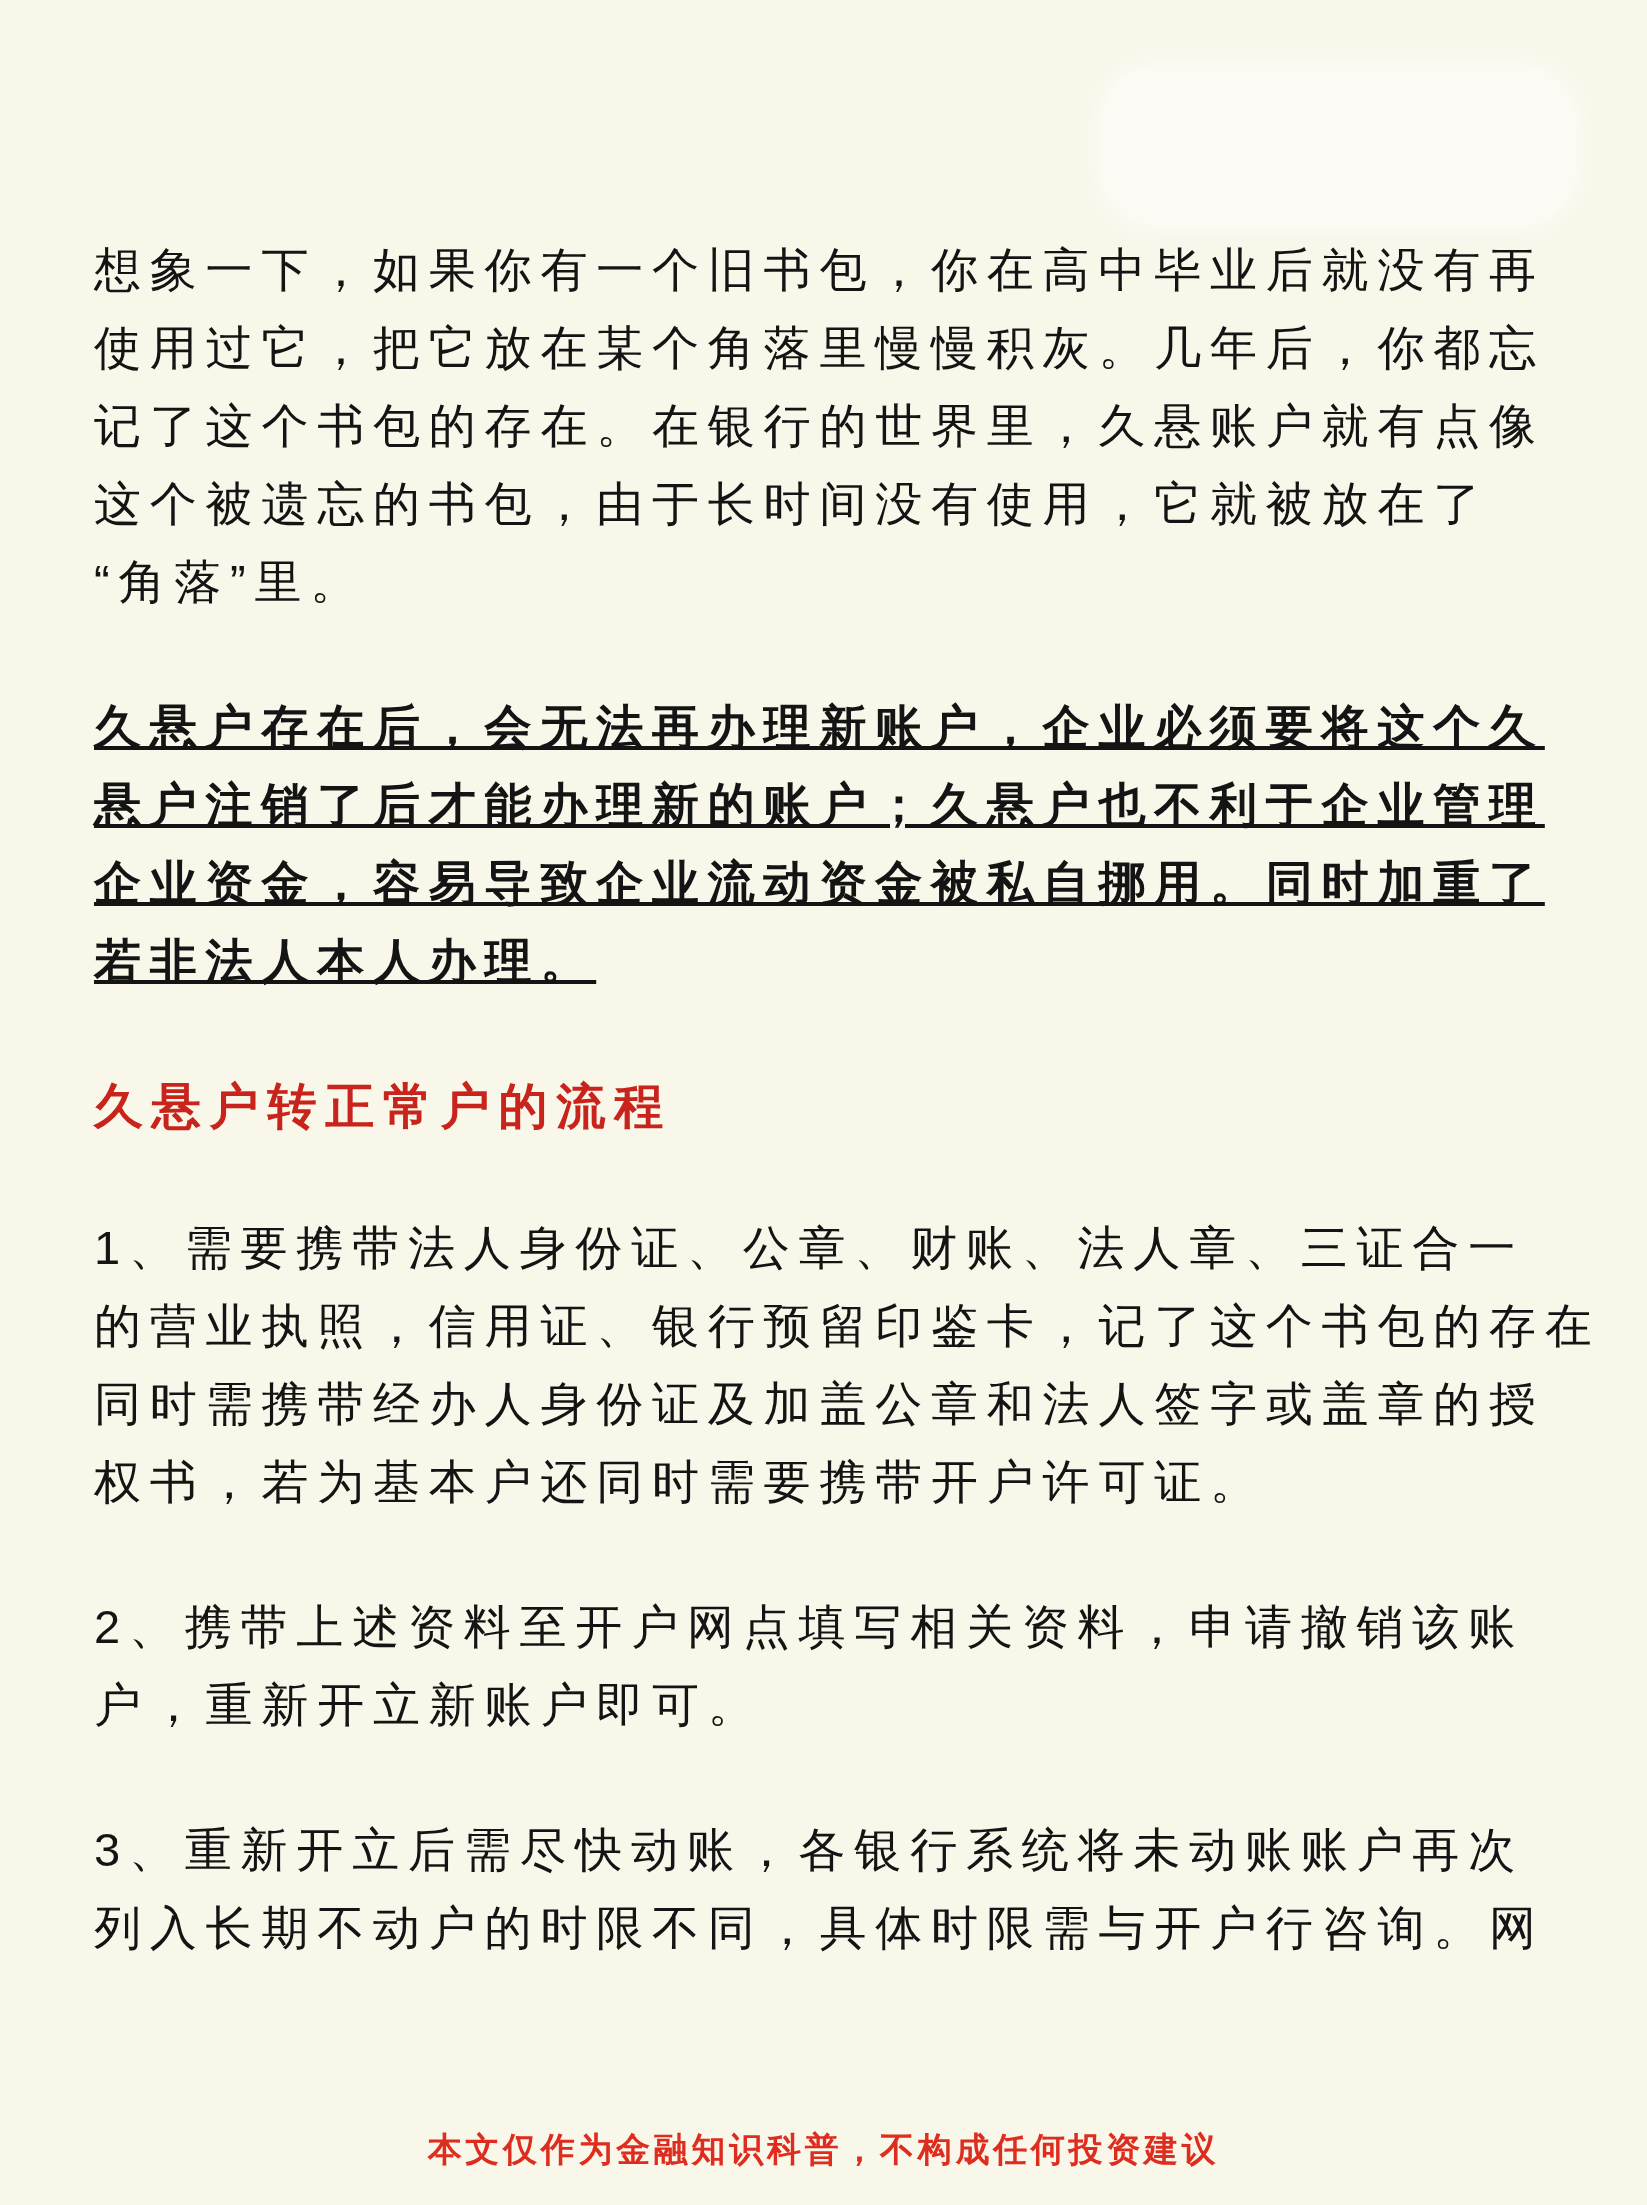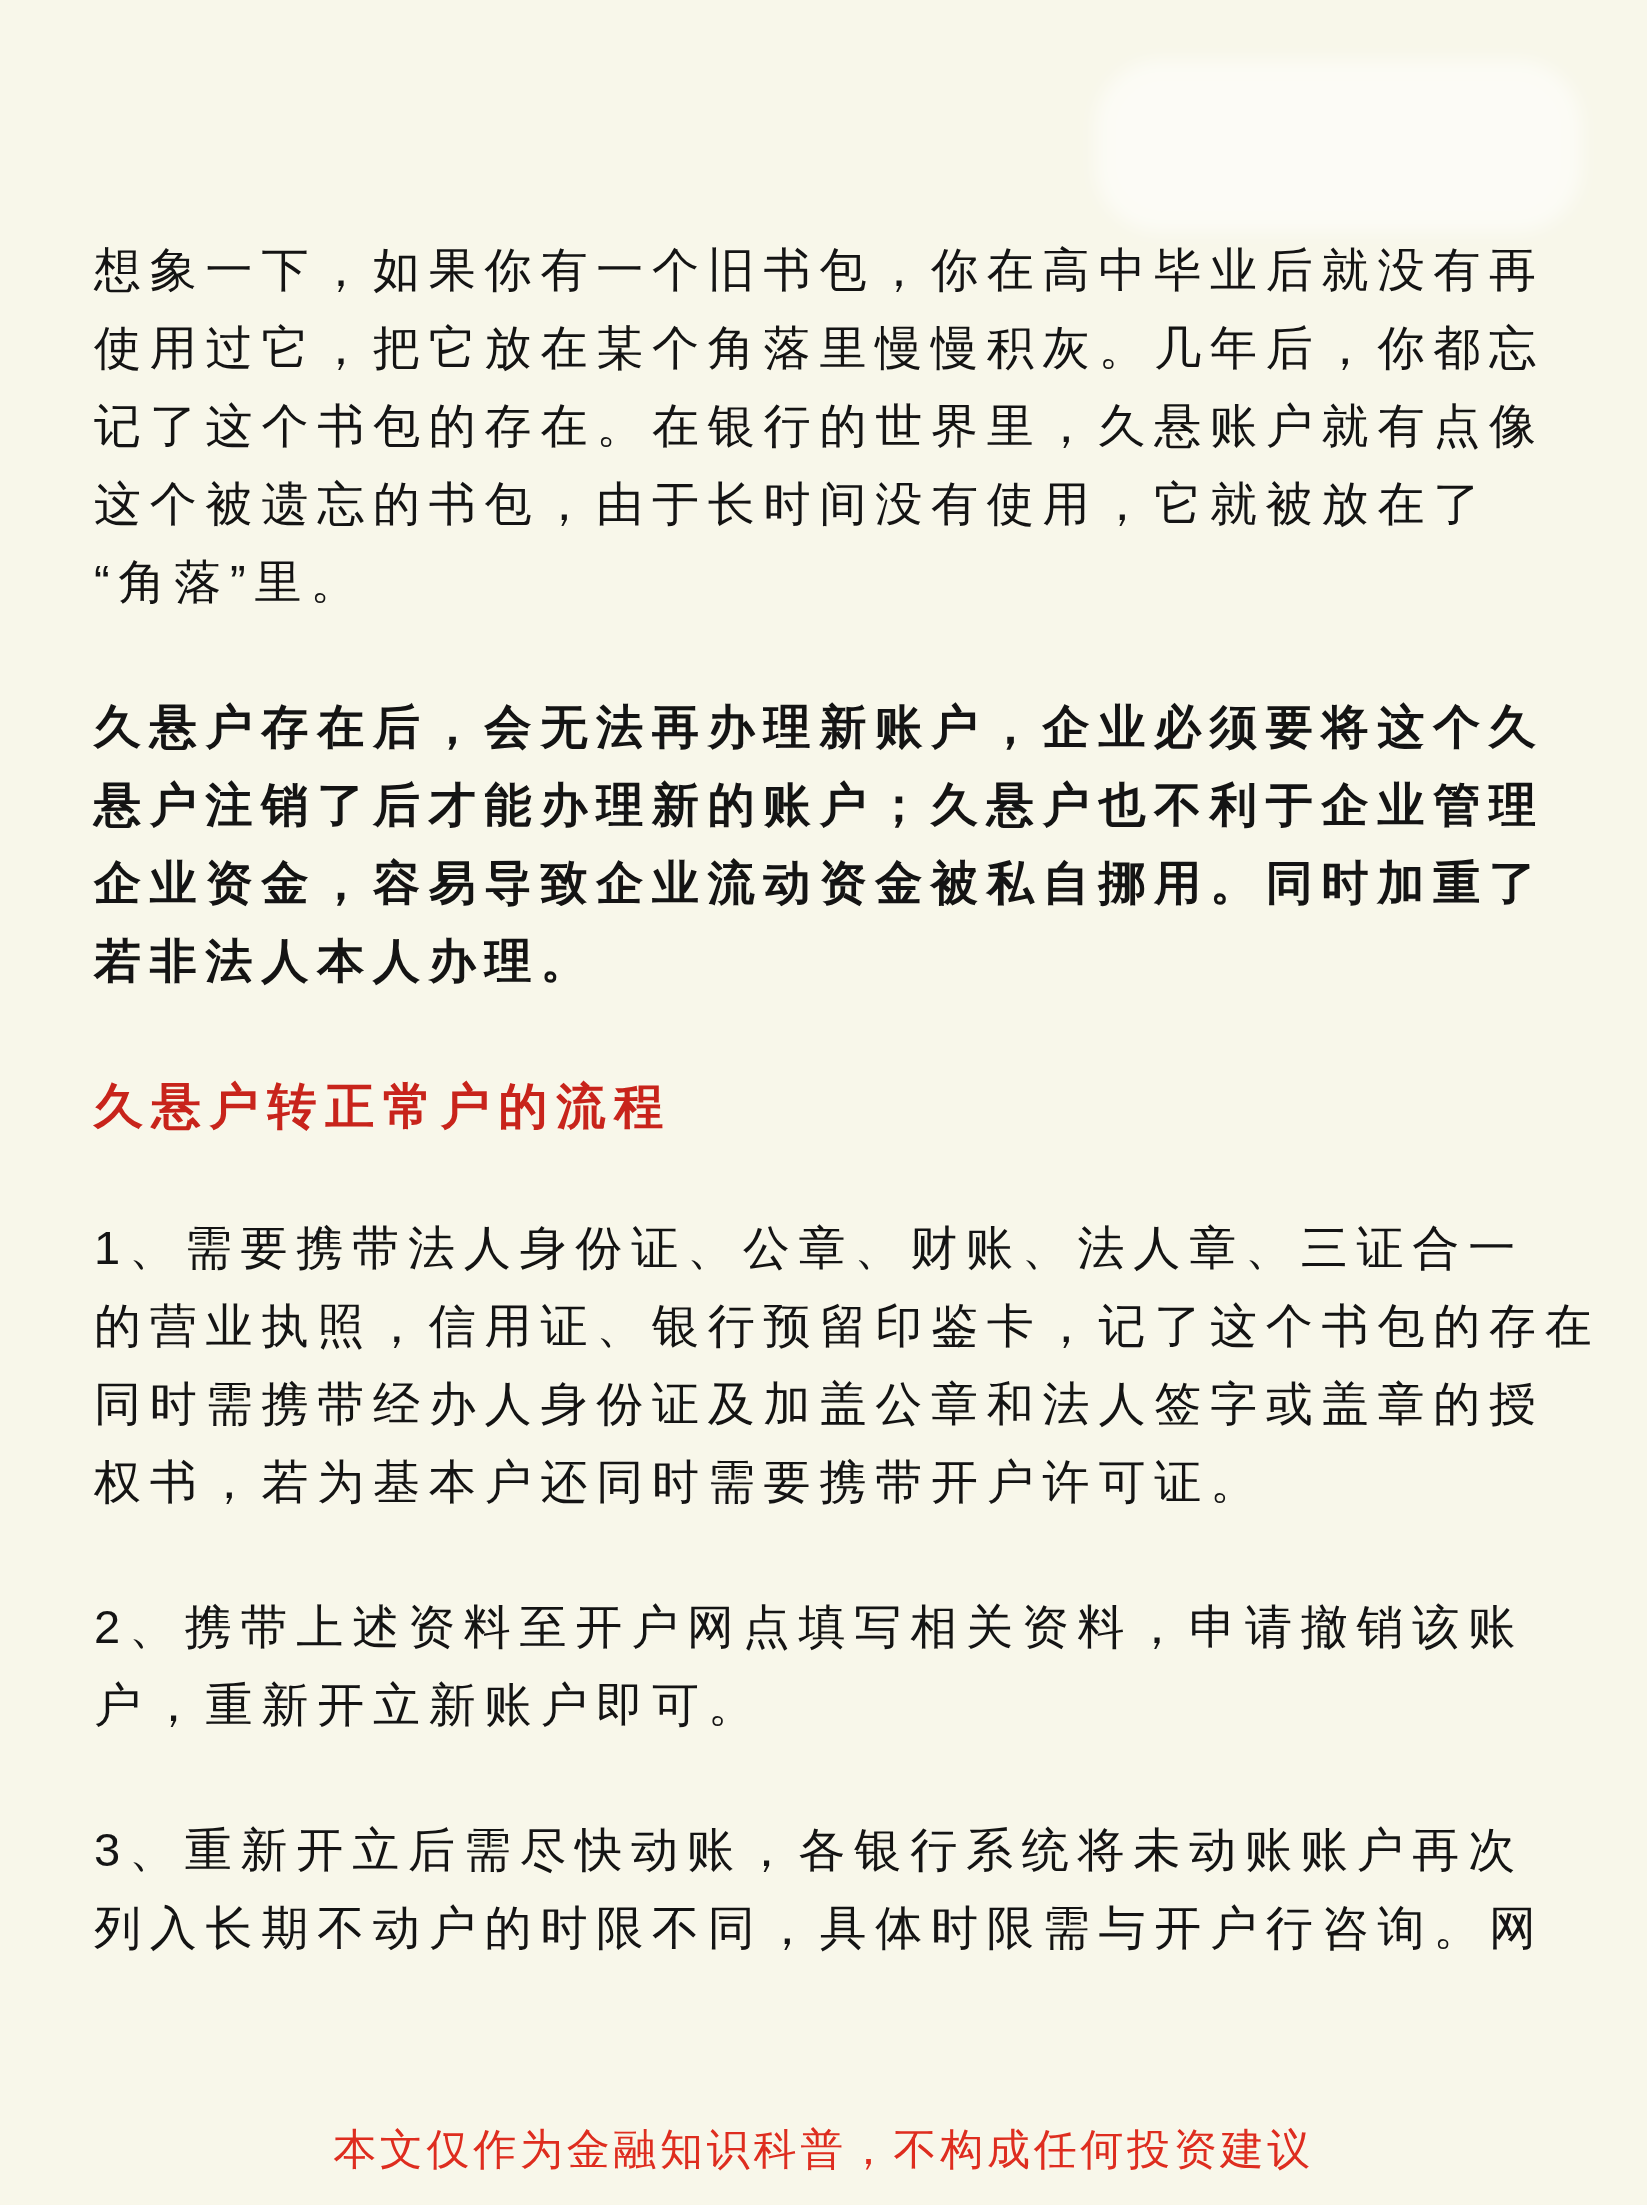--- a/index.html
+++ b/index.html
@@ -36,41 +36,43 @@
     line-height:78px;
     letter-spacing:8.8px;
     margin:0 0 67px 0;
   }
   .para .ln{
     display:block;
     white-space:nowrap;
   }
   .para.bold{
     font-weight:800;
+    text-decoration:underline;
   }
   .heading{
     font-size:49px;
     line-height:78px;
     letter-spacing:8.8px;
     font-weight:700;
     color:var(--red);
     margin:0 0 64px 0;
     white-space:nowrap;
   }
   .disclaimer{
     position:absolute;
     left:0;
     bottom:34px;
     width:100%;
     text-align:center;
-    font-size:43px;
+    font-size:34px;
     line-height:44px;
     letter-spacing:3.7px;
     color:var(--footer-red);
     white-space:nowrap;
+    font-weight:bold;
   }
 </style>
 </head>
 <body>
 
 <div class="page">
 
   <div class="watermark"></div>
 
   <p class="para">

